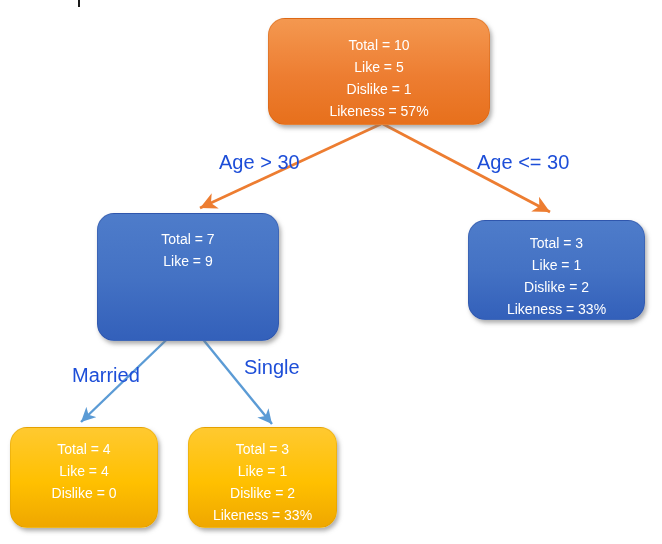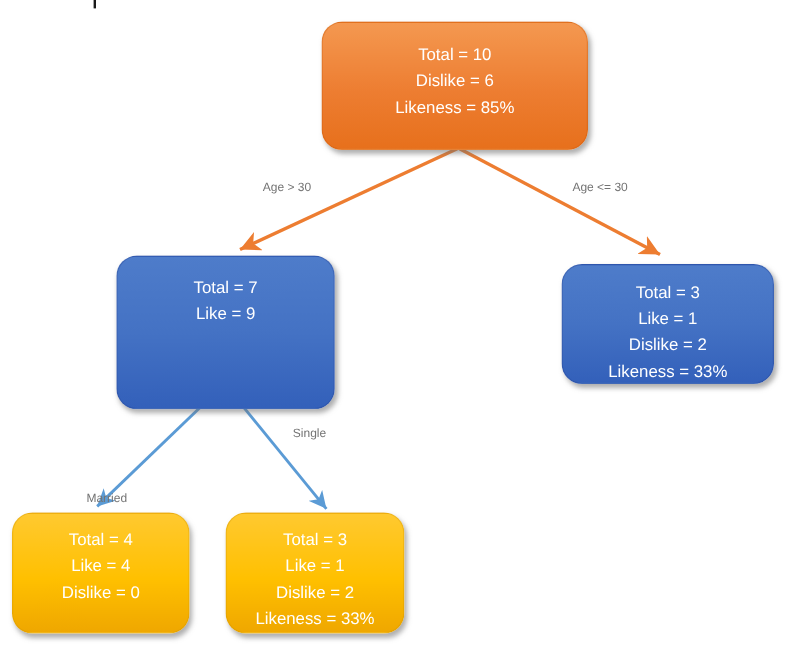--- a/index.html
+++ b/index.html
@@ -60,27 +60,27 @@
     text-align: center;
   }
   .node-gold-right {
     left: 188px; top: 427px; width: 149px; height: 101px;
     padding-top: 10px;
     background: linear-gradient(180deg, #FFC930 0%, #FFC000 55%, #EFA700 100%);
     border: 1px solid rgba(210,150,0,0.35);
   }
   .edge-label {
     position: absolute;
-    color: #737373;
-    font-size: 10px;
+    color: #1d4ed8;
+    font-size: 20px;
     white-space: nowrap;
   }
   .label-age-over { left: 219px; top: 151px; }
   .label-age-under { left: 477px; top: 151px; }
-  .label-married { left: 72px; top: 364px; margin-top: 46px; }
+  .label-married { left: 72px; top: 364px; }
   .label-single { left: 244px; top: 356px; }
   .stray-mark {
     position: absolute;
     left: 78px; top: 0px;
     width: 2px; height: 7px;
     background: #1a1a1a;
   }
 </style>
 </head>
 <body>
@@ -99,22 +99,23 @@
       </marker>
     </defs>
     <line x1="381" y1="124" x2="200" y2="208" stroke="#ED7D31" stroke-width="2.8" marker-end="url(#arrow-orange)"></line>
     <line x1="383" y1="124" x2="550" y2="212" stroke="#ED7D31" stroke-width="2.8" marker-end="url(#arrow-orange)"></line>
     <line x1="186" y1="321" x2="81" y2="422" stroke="#5B9BD5" stroke-width="2.4" marker-end="url(#arrow-blue)"></line>
     <line x1="188" y1="321" x2="272" y2="424" stroke="#5B9BD5" stroke-width="2.4" marker-end="url(#arrow-blue)"></line>
   </svg>
 
   <div class="node node-root">
     <div class="nline">Total = 10</div>
-    <div class="nline">Dislike = 6</div>
-    <div class="nline">Likeness = 85%</div>
+    <div class="nline">Like = 5</div>
+    <div class="nline">Dislike = 1</div>
+    <div class="nline">Likeness = 57%</div>
   </div>
 
   <div class="node node-blue-left">
     <div class="nline">Total = 7</div>
     <div class="nline">Like = 9</div>
   </div>
 
   <div class="node node-blue-right">
     <div class="nline">Total = 3</div>
     <div class="nline">Like = 1</div>

